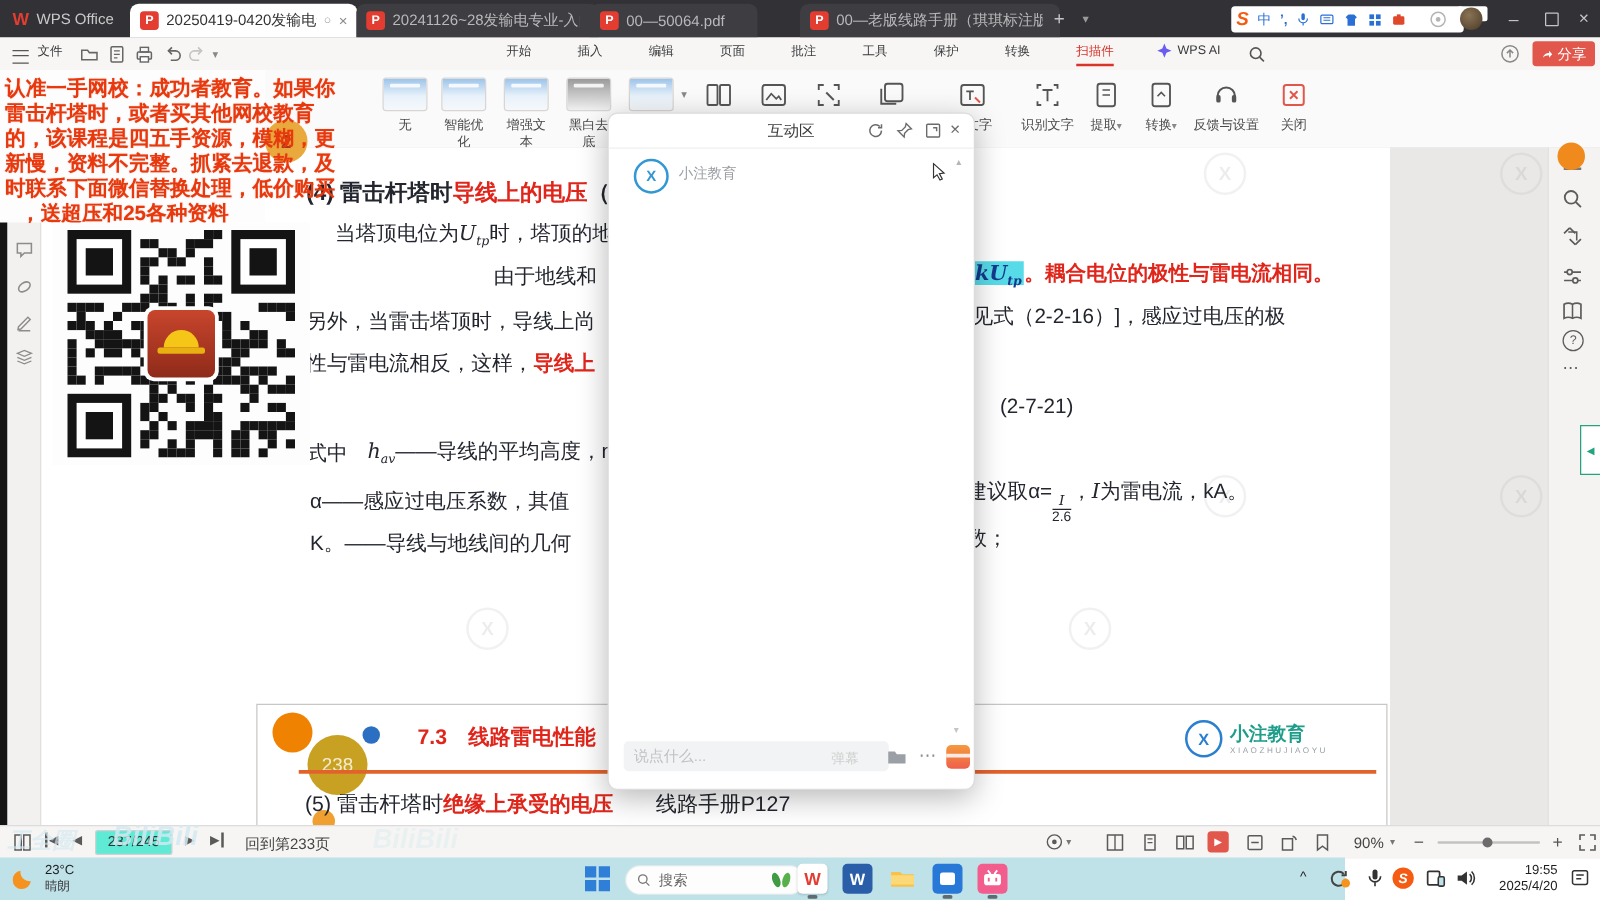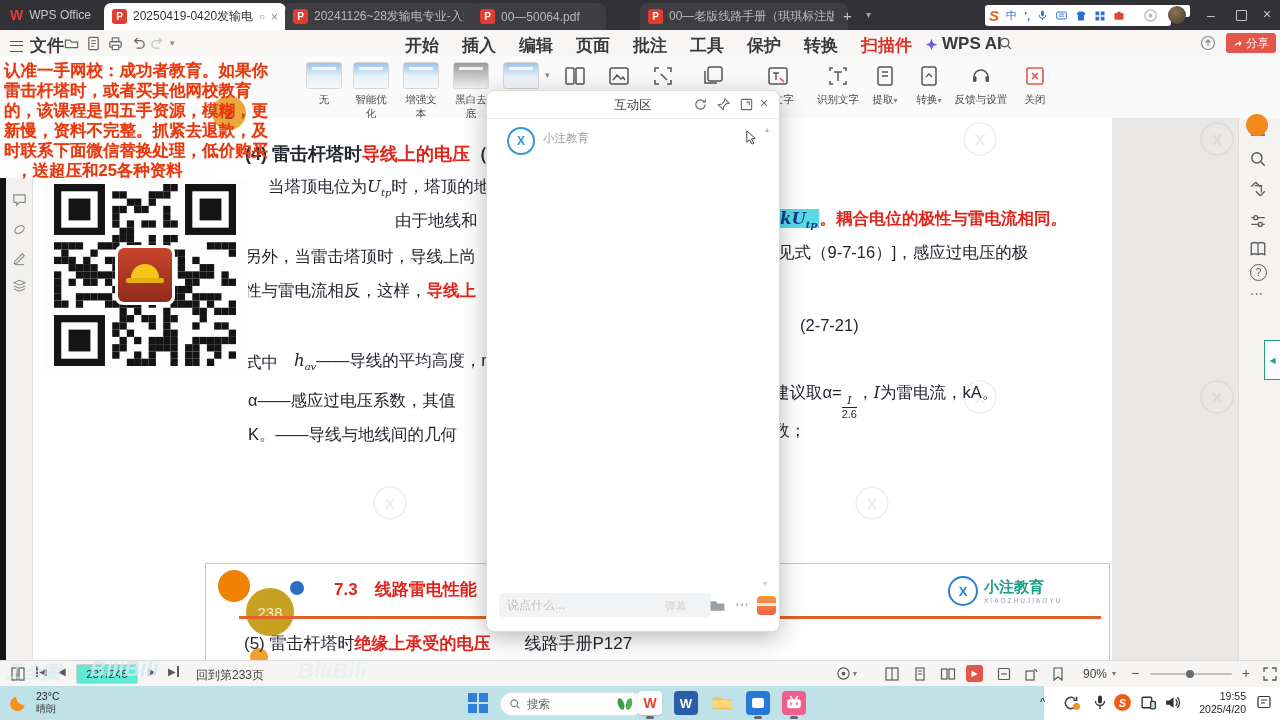--- a/index.html
+++ b/index.html
@@ -14,21 +14,21 @@
   .doctab{position:absolute;top:3px;height:27px;border-radius:7px 7px 0 0;display:flex;align-items:center;
           padding:0 8px;font-size:12px;gap:6px;}
   .doctab.inactive{background:#3e3d42;color:#b9b9bb;}
   .doctab.active{background:#ffffff;color:#333;}
   .pdficon{width:15px;height:15px;border-radius:3px;background:#e23d30;color:#fff;font-size:10px;font-weight:bold;
            display:flex;align-items:center;justify-content:center;flex:none;}
   .tablabel{white-space:nowrap;overflow:hidden;max-width:150px;}
   .winbtn{color:#c5c5c5;font-size:14px;width:30px;text-align:center;}
   
   #menubar{left:0;top:30px;width:1280px;height:26px;background:#f7f6f5;border-bottom:1px solid #e8e6e4;}
-  .menuitem{position:absolute;top:4px;font-size:17px;color:#39393b;font-weight:bold;}
+  .menuitem{position:absolute;top:4px;font-size:10px;color:#39393b;}
   .ham{display:inline-block;width:13px;height:9px;border-top:1.6px solid #555;border-bottom:1.6px solid #555;position:relative;}
   .ham::after{content:"";position:absolute;left:0;top:2.7px;width:13px;height:1.6px;background:#555;}
   
   #toolbar{left:0;top:56px;width:1280px;height:62px;background:#fbfafa;border-bottom:1px solid #e4e2e0;}
   .thumb{position:absolute;top:6px;width:38px;text-align:center;font-size:10.5px;color:#4a4a4a;}
   .thumbimg{width:34px;height:25px;margin:0 auto 4px auto;border-radius:3px;border:1px solid #d8d6d4;
             background:linear-gradient(180deg,#9cc4ea 0%,#e8f1fa 55%,#f5f8fb 100%);position:relative;overflow:hidden;}
   .thumbimg::after{content:"";position:absolute;left:5px;top:4px;width:24px;height:3px;background:rgba(255,255,255,.85);border-radius:1px;}
   .bigtool{position:absolute;top:8px;width:46px;text-align:center;font-size:10.5px;color:#4a4a4a;}
   .bigtool .ti{margin:0 auto 5px auto;width:24px;height:24px;}
@@ -65,21 +65,21 @@
   #msgbubble{position:absolute;left:56px;top:60px;width:206px;background:#f4f5f6;border-radius:6px;
              padding:9px 10px;font-size:12.5px;color:#74777c;line-height:1.55;white-space:pre-line;}
   #chatinput{position:absolute;left:12px;top:502px;width:196px;height:24px;background:#f2f3f4;border:none;
              border-radius:4px;font-size:12px;color:#555;padding:0 8px;font-family:"Liberation Sans",sans-serif;}
   #chatinput::placeholder{color:#c2c2c2;}
   
   #statusbar{left:0;top:660px;width:1280px;height:26px;background:#f6f5f3;border-top:1px solid #dcdcdc;}
   .sbico{position:absolute;top:5px;width:16px;height:16px;color:#5a5a5a;}
   .sbtxt{position:absolute;top:6px;font-size:11.5px;color:#444;}
   
-  #taskbar{left:0;top:686px;width:1044px;height:34px;background:#bfe2e9;}
+  #taskbar{left:0;top:686px;width:1044px;height:34px;background:#bfe2e9;padding-left:32px;}
   .tbico{position:absolute;top:5px;width:24px;height:24px;border-radius:4px;display:flex;align-items:center;justify-content:center;}
   .traytxt{font-size:10.5px;color:#1d1d1f;line-height:1.25;text-align:right;}
   .ghost{position:absolute;font-weight:bold;font-style:italic;color:#d3e9f2;opacity:.85;font-size:22px;z-index:25;}
 </style>
 </head>
 <body>
 
 <div id="screen">
 
   <div class="abs" id="titlebar">
@@ -326,21 +326,21 @@
       <span>(4) 雷击杆塔时</span><span class="red">导线上的电压</span><span>（线</span>
     </div>
     <div class="docline" style="left:268px;top:58px;">
       <span>当塔顶电位为</span><i class="mathit">U</i><span class="sub mathit">tp</span><span>时，塔顶的地线</span>
     </div>
     <div class="docline" style="left:395px;top:92px;"><span>由于地线和</span></div>
     <div class="docline" style="left:778px;top:90px;font-weight:bold;text-align:center;">
       <span class="hlc mathit"><i>kU</i><span class="sub">tp</span></span><span class="red">。</span><span class="red">耦合电位的极性与雷电流相同。</span>
     </div>
     <div class="docline" style="left:245px;top:128px;"><span>另外，当雷击塔顶时，导线上尚</span></div>
-    <div class="docline" style="left:778px;top:124px;"><span>见式（9-7-16）]，感应过电压的极</span></div>
+    <div class="docline" style="left:778px;top:124px;"><span>见式（2-2-16）]，感应过电压的极</span></div>
     <div class="docline" style="left:245px;top:162px;">
       <span>性与雷电流相反，这样，</span><span class="red" style="font-weight:bold;">导线上</span>
     </div>
     <div class="docline mathit" style="left:540px;top:196px;font-size:17px;color:#1c2050;">
       <i>U</i><span class="sub">c</span><span> = </span><span class="hlc"><i>kU</i><span class="sub">tp</span></span><span> − </span><span class="hly"><i>U</i></span>
     </div>
     <div class="docline" style="left:800px;top:198px;"><span>(2-7-21)</span></div>
 
     <div class="docline" style="left:245px;top:234px;"><span>式中</span></div>
     <div class="docline" style="left:294px;top:232px;">

